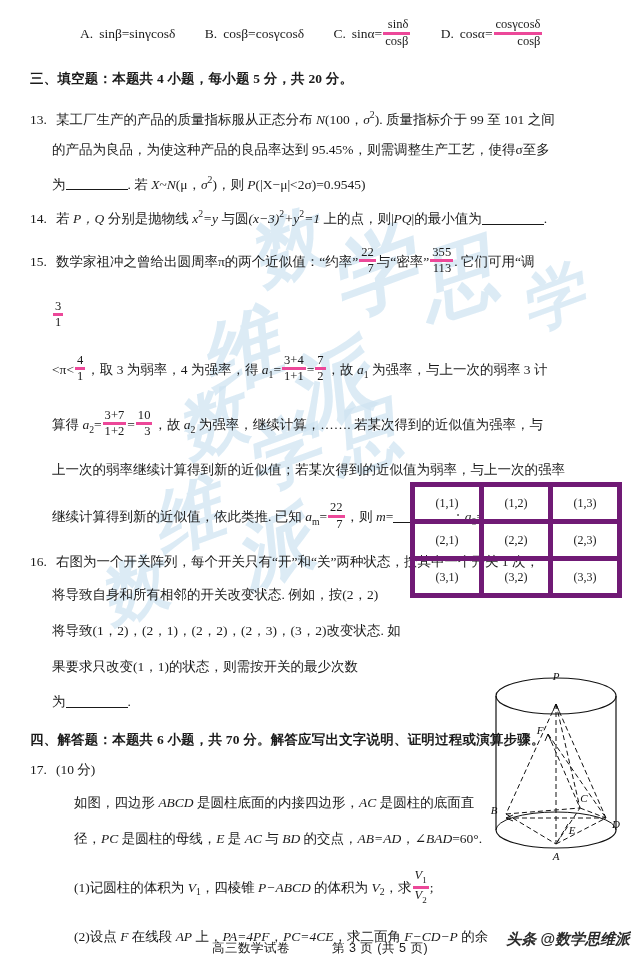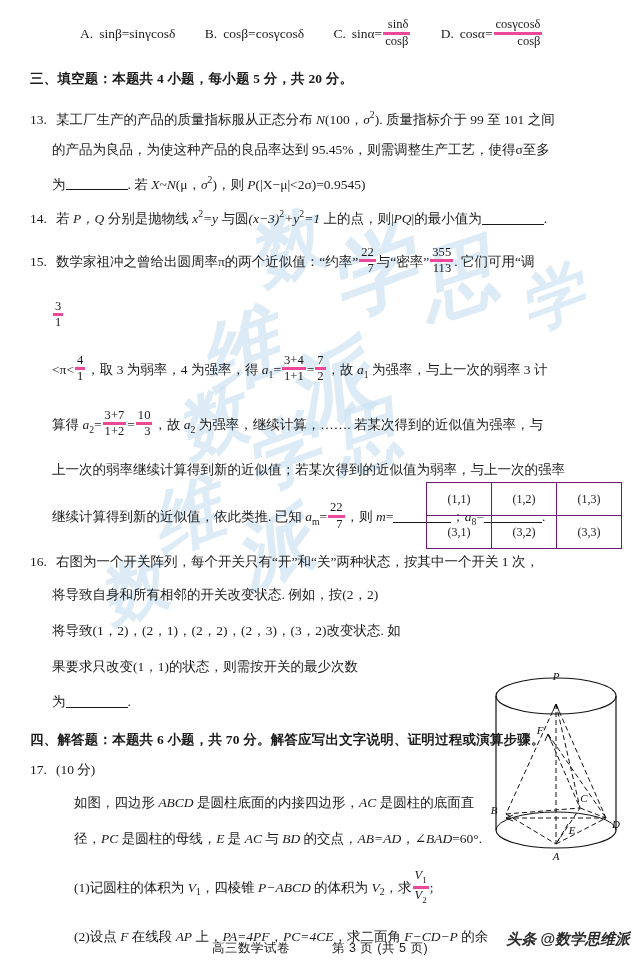--- a/index.html
+++ b/index.html
@@ -108,21 +108,21 @@
   
   .switch-table {
     position: absolute;
     right: 18px;
     top: 482px;
     z-index: 3;
     border-collapse: collapse;
     font-size: 12px;
   }
   .switch-table td {
-    border: 1px solid #701a75;
+    border: 5px solid #701a75;
     width: 62px;
     height: 30px;
     text-align: center;
     vertical-align: middle;
     font-family: "Liberation Serif", serif;
   }
 
   
   .figure {
     position: absolute;
@@ -240,20 +240,25 @@
   </div>
 
   <table class="switch-table">
     <tbody>
         <tr>
       <td>(1,1)</td>
       <td>(1,2)</td>
       <td>(1,3)</td>
     </tr>
     <tr>
+      <td>(2,1)</td>
+      <td>(2,2)</td>
+      <td>(2,3)</td>
+    </tr>
+    <tr>
       <td>(3,1)</td>
       <td>(3,2)</td>
       <td>(3,3)</td>
     </tr>
   </tbody>
     </table>
 
   <div class="sec-head" style="padding-left:8px; margin-top:6px;">
     <span class="lead">四、解答题：</span><span>本题共 6 小题，共 70 分。解答应写出文字说明、证明过程或演算步骤。</span>
   </div>

